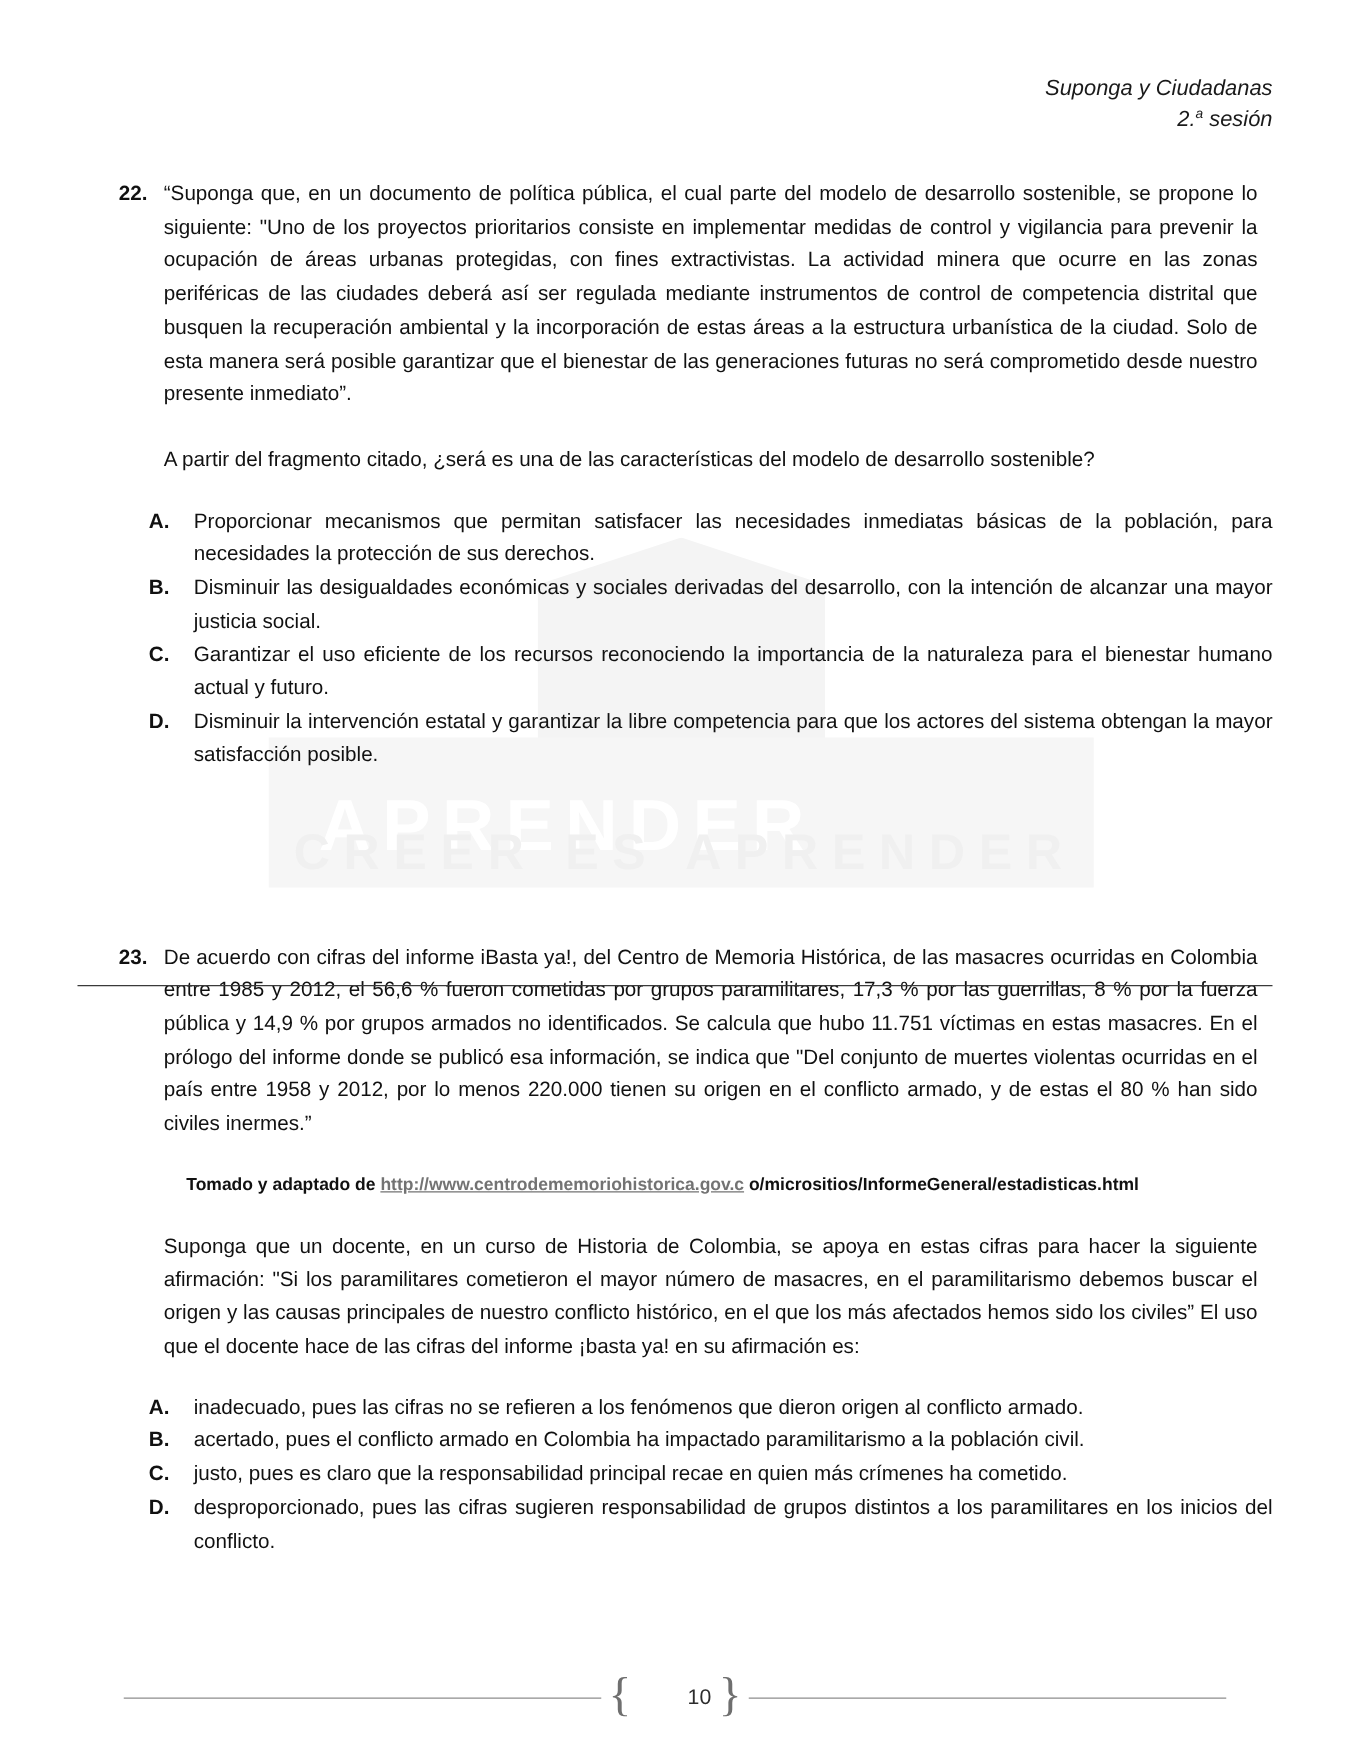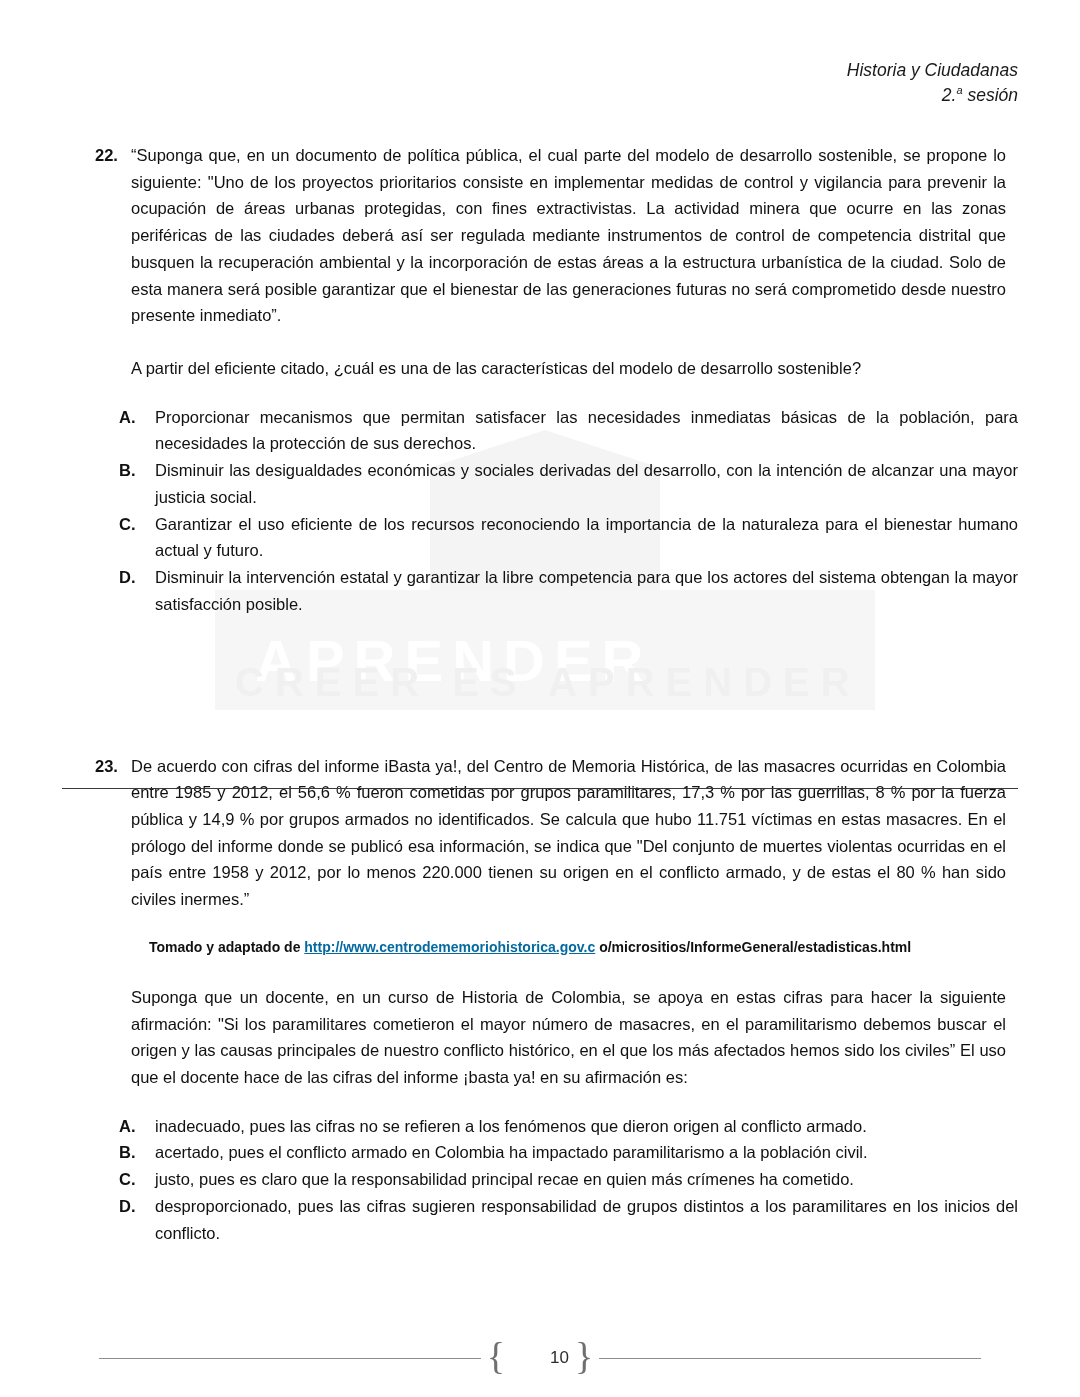--- a/index.html
+++ b/index.html
@@ -168,21 +168,21 @@
 
   .source-line {
     margin-top: 24px;
     margin-left: 63px;
     font-size: 14px;
     font-weight: bold;
     line-height: 1.5;
     color: #111111;
   }
   .source-link {
-    color: #0369a1;
+    color: #737373;
     text-decoration: underline;
     font-weight: bold;
   }
 
   
   .footer {
     position: absolute;
     left: 0;
     bottom: 20px;
     width: 1080px;
@@ -217,31 +217,31 @@
 <div class="watermark">
   <div class="wm-shield"></div>
   <div class="wm-block"></div>
   <div class="wm-word-top">APRENDER</div>
   <div class="wm-word-bottom">CREER ES APRENDER</div>
 </div>
 
 <div class="page">
 
   <div class="header">
-    <div>Historia y Ciudadanas</div>
+    <div>Suponga y Ciudadanas</div>
     <div><span>2.</span><span class="sup">a</span><span> sesión</span></div>
   </div>
 
   <div class="content">
 
     <div class="q-block q22">
       <div class="q-num">22.</div>
       <div class="q-body">
         <p>“Suponga que, en un documento de política pública, el cual parte del modelo de desarrollo sostenible, se propone lo siguiente: "Uno de los proyectos prioritarios consiste en implementar medidas de control y vigilancia para prevenir la ocupación de áreas urbanas protegidas, con fines extractivistas. La actividad minera que ocurre en las zonas periféricas de las ciudades deberá así ser regulada mediante instrumentos de control de competencia distrital que busquen la recuperación ambiental y la incorporación de estas áreas a la estructura urbanística de la ciudad. Solo de esta manera será posible garantizar que el bienestar de las generaciones futuras no será comprometido desde nuestro presente inmediato”.</p>
-        <p class="spaced">A partir del eficiente citado, ¿cuál es una de las características del modelo de desarrollo sostenible?</p>
+        <p class="spaced">A partir del fragmento citado, ¿será es una de las características del modelo de desarrollo sostenible?</p>
       </div>
       <div class="options">
         <div class="opt">
           <span class="letter">A.</span>
           <span>Proporcionar mecanismos que permitan satisfacer las necesidades inmediatas básicas de la población, para necesidades la protección de sus derechos.</span>
         </div>
         <div class="opt">
           <span class="letter">B.</span>
           <span>Disminuir las desigualdades económicas y sociales derivadas del desarrollo, con la intención de alcanzar una mayor justicia social.</span>
         </div>

